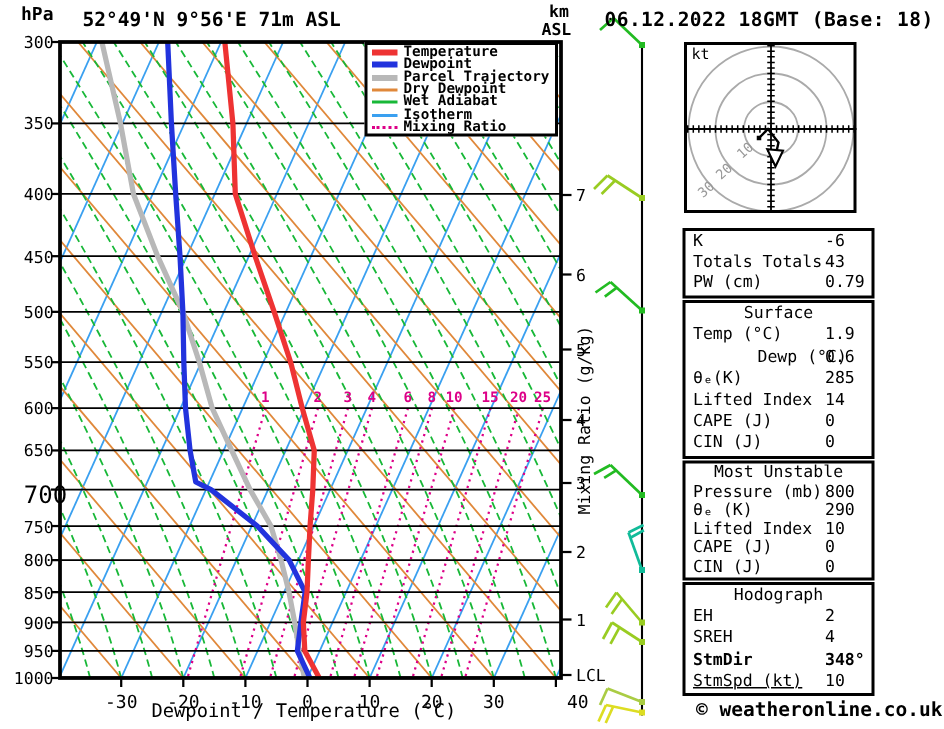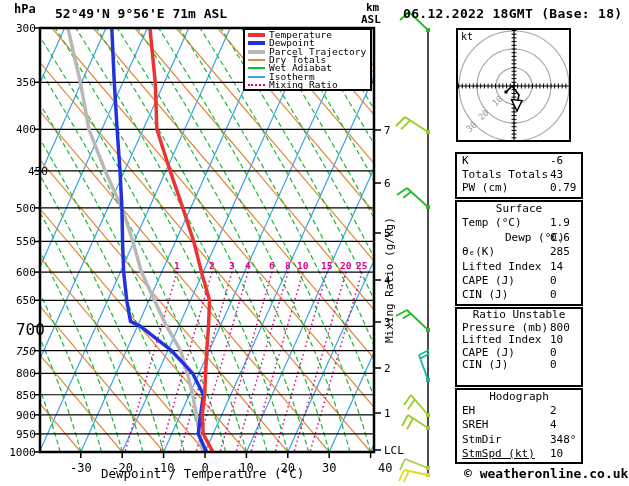--- a/index.html
+++ b/index.html
@@ -2,21 +2,21 @@
 <html><head>
 <meta charset="utf-8">
 <style>
   html,body{margin:0;padding:0;background:#fff;}
   #stage{position:relative;width:629px;height:486px;background:#fff;overflow:hidden;
          font-family:"DejaVu Sans Mono",monospace;color:#000;}
   #skewt{position:absolute;left:0;top:0;z-index:1;}
   .lbl{position:absolute;white-space:pre;color:#000;z-index:3;}
   .b{font-weight:bold;}
   #legend{position:absolute;left:243px;top:28px;width:129px;height:63px;border:2px solid #000;
-          background:#fff;z-index:4;padding:1px 0 0 3px;box-sizing:border-box;}
+          background:#fff;z-index:4;padding:1px 0 0 3px;box-sizing:border-box;font-weight:bold;}
   .legrow{display:flex;align-items:center;height:8.3px;}
   .legsample{width:17px;margin-right:4px;flex:0 0 17px;}
   .leglabel{font-size:9.5px;line-height:8px;}
   .panel{position:absolute;left:455px;width:128px;border:2px solid #000;background:#fff;
          box-sizing:border-box;z-index:3;font-size:11px;}
   .prow{position:relative;padding-left:5px;}
   .pval{position:absolute;left:93px;top:0;}
   .ptitle{text-align:center;}
   #hodobox{position:absolute;left:456px;top:28px;width:115px;height:114px;border:2.5px solid #000;
            box-sizing:border-box;z-index:2;background:transparent;}
@@ -293,21 +293,21 @@
       <div class="legrow">
         <div class="legsample" style="background: rgb(34, 51, 221); height: 4px;"></div>
         <div class="leglabel">Dewpoint</div>
       </div>
       <div class="legrow">
         <div class="legsample" style="background: rgb(184, 184, 184); height: 4px;"></div>
         <div class="leglabel">Parcel Trajectory</div>
       </div>
       <div class="legrow">
         <div class="legsample" style="background: rgb(224, 136, 58); height: 2px;"></div>
-        <div class="leglabel">Dry Totals</div>
+        <div class="leglabel">Dry Dewpoint</div>
       </div>
       <div class="legrow">
         <div class="legsample" style="background: rgb(24, 184, 56); height: 2px;"></div>
         <div class="leglabel">Wet Adiabat</div>
       </div>
       <div class="legrow">
         <div class="legsample" style="background: rgb(58, 160, 240); height: 2px;"></div>
         <div class="leglabel">Isotherm</div>
       </div>
       <div class="legrow">
@@ -327,55 +327,56 @@
   <div class="panel" id="panel-surface" style="top:200px;height:106px;">
       <div class="ptitle" style="line-height: 14.4px;">Surface</div>
       <div class="prow" style="line-height: 14.4px;"><span>Temp (°C)</span><span class="pval">1.9</span></div>
       <div class="prow" style="line-height: 14.4px; padding-left: 48px;"><span>Dewp (°C)</span><span class="pval">0.6</span></div>
       <div class="prow" style="line-height: 14.4px;"><span>θₑ(K)</span><span class="pval">285</span></div>
       <div class="prow" style="line-height: 14.4px;"><span>Lifted Index</span><span class="pval">14</span></div>
       <div class="prow" style="line-height: 14.4px;"><span>CAPE (J)</span><span class="pval">0</span></div>
       <div class="prow" style="line-height: 14.4px;"><span>CIN (J)</span><span class="pval">0</span></div>
     </div>
   <div class="panel" id="panel-mu" style="top:307px;height:80px;">
-      <div class="ptitle" style="line-height: 12.6px;">Ratio Unstable</div>
+      <div class="ptitle" style="line-height: 12.6px;">Most Unstable</div>
       <div class="prow" style="line-height: 12.6px;"><span>Pressure (mb)</span><span class="pval">800</span></div>
+      <div class="prow" style="line-height: 12.6px;"><span>θₑ (K)</span><span class="pval">290</span></div>
       <div class="prow" style="line-height: 12.6px;"><span>Lifted Index</span><span class="pval">10</span></div>
       <div class="prow" style="line-height: 12.6px;"><span>CAPE (J)</span><span class="pval">0</span></div>
       <div class="prow" style="line-height: 12.6px;"><span>CIN (J)</span><span class="pval">0</span></div>
     </div>
   <div class="panel" id="panel-hodo" style="top:388px;height:76px;">
       <div class="ptitle" style="line-height: 14.2px;">Hodograph</div>
       <div class="prow" style="line-height: 14.2px;"><span>EH</span><span class="pval">2</span></div>
       <div class="prow" style="line-height: 14.2px;"><span>SREH</span><span class="pval">4</span></div>
-      <div class="prow" style="line-height: 14.2px;"><span>StmDir</span><span class="pval">348°</span></div>
+      <div class="prow" style="line-height: 14.2px; font-weight: bold;"><span>StmDir</span><span class="pval">348°</span></div>
       <div class="prow" style="line-height: 14.2px; text-decoration: underline;"><span>StmSpd (kt)</span><span class="pval">10</span></div>
     </div>
 
   <div class="lbl b" style="left:464px;top:466px;font-size:13px;">© weatheronline.co.uk</div>
 <div class="mixlbl" style="left: 174px; top: 260px;">1</div>
     <div class="mixlbl" style="left: 209px; top: 260px;">2</div>
     <div class="mixlbl" style="left: 229px; top: 260px;">3</div>
     <div class="mixlbl" style="left: 245px; top: 260px;">4</div>
     <div class="mixlbl" style="left: 269px; top: 260px;">6</div>
     <div class="mixlbl" style="left: 285px; top: 260px;">8</div>
     <div class="mixlbl" style="left: 297px; top: 260px;">10</div>
     <div class="mixlbl" style="left: 321px; top: 260px;">15</div>
     <div class="mixlbl" style="left: 340px; top: 260px;">20</div>
     <div class="mixlbl" style="left: 356px; top: 260px;">25</div>
     <div class="lbl" style="left: 15.9px; top: 22px; font-size: 11px;">300</div>
     <div class="lbl" style="left: 15.9px; top: 76.2868px; font-size: 11px;">350</div>
     <div class="lbl" style="left: 15.9px; top: 123.312px; font-size: 11px;">400</div>
-    <div class="lbl" style="left: 15.9px; top: 164.792px; font-size: 11px; margin-left: 12px;">450</div>
+    <div class="lbl" style="left: 15.9px; top: 164.792px; font-size: 11px;">450</div>
     <div class="lbl" style="left: 15.9px; top: 201.896px; font-size: 11px;">500</div>
     <div class="lbl" style="left: 15.9px; top: 235.461px; font-size: 11px;">550</div>
     <div class="lbl" style="left: 15.9px; top: 266.104px; font-size: 11px;">600</div>
     <div class="lbl" style="left: 15.9px; top: 294.292px; font-size: 11px;">650</div>
     <div class="lbl" style="left: 15.9px; top: 320.391px; font-size: 16px;">700</div>
-    <div class="lbl" style="left: 15.9px; top: 344.688px; font-size: 11px; font-style: italic;">750</div>
+    <div class="lbl" style="left: 15.9px; top: 344.688px; font-size: 11px;">750</div>
     <div class="lbl" style="left: 15.9px; top: 367.416px; font-size: 11px;">800</div>
     <div class="lbl" style="left: 15.9px; top: 388.766px; font-size: 11px;">850</div>
     <div class="lbl" style="left: 15.9px; top: 408.895px; font-size: 11px;">900</div>
     <div class="lbl" style="left: 15.9px; top: 427.936px; font-size: 11px;">950</div>
     <div class="lbl" style="left: 9.2px; top: 446px; font-size: 11px;">1000</div>
     <div class="lbl" style="left: 70px; top: 461px; font-size: 12px;">-30</div>
     <div class="lbl" style="left: 111.4px; top: 461px; font-size: 12px;">-20</div>
     <div class="lbl" style="left: 152.8px; top: 461px; font-size: 12px;">-10</div>
     <div class="lbl" style="left: 201.4px; top: 461px; font-size: 12px;">0</div>
     <div class="lbl" style="left: 239.2px; top: 461px; font-size: 12px;">10</div>

